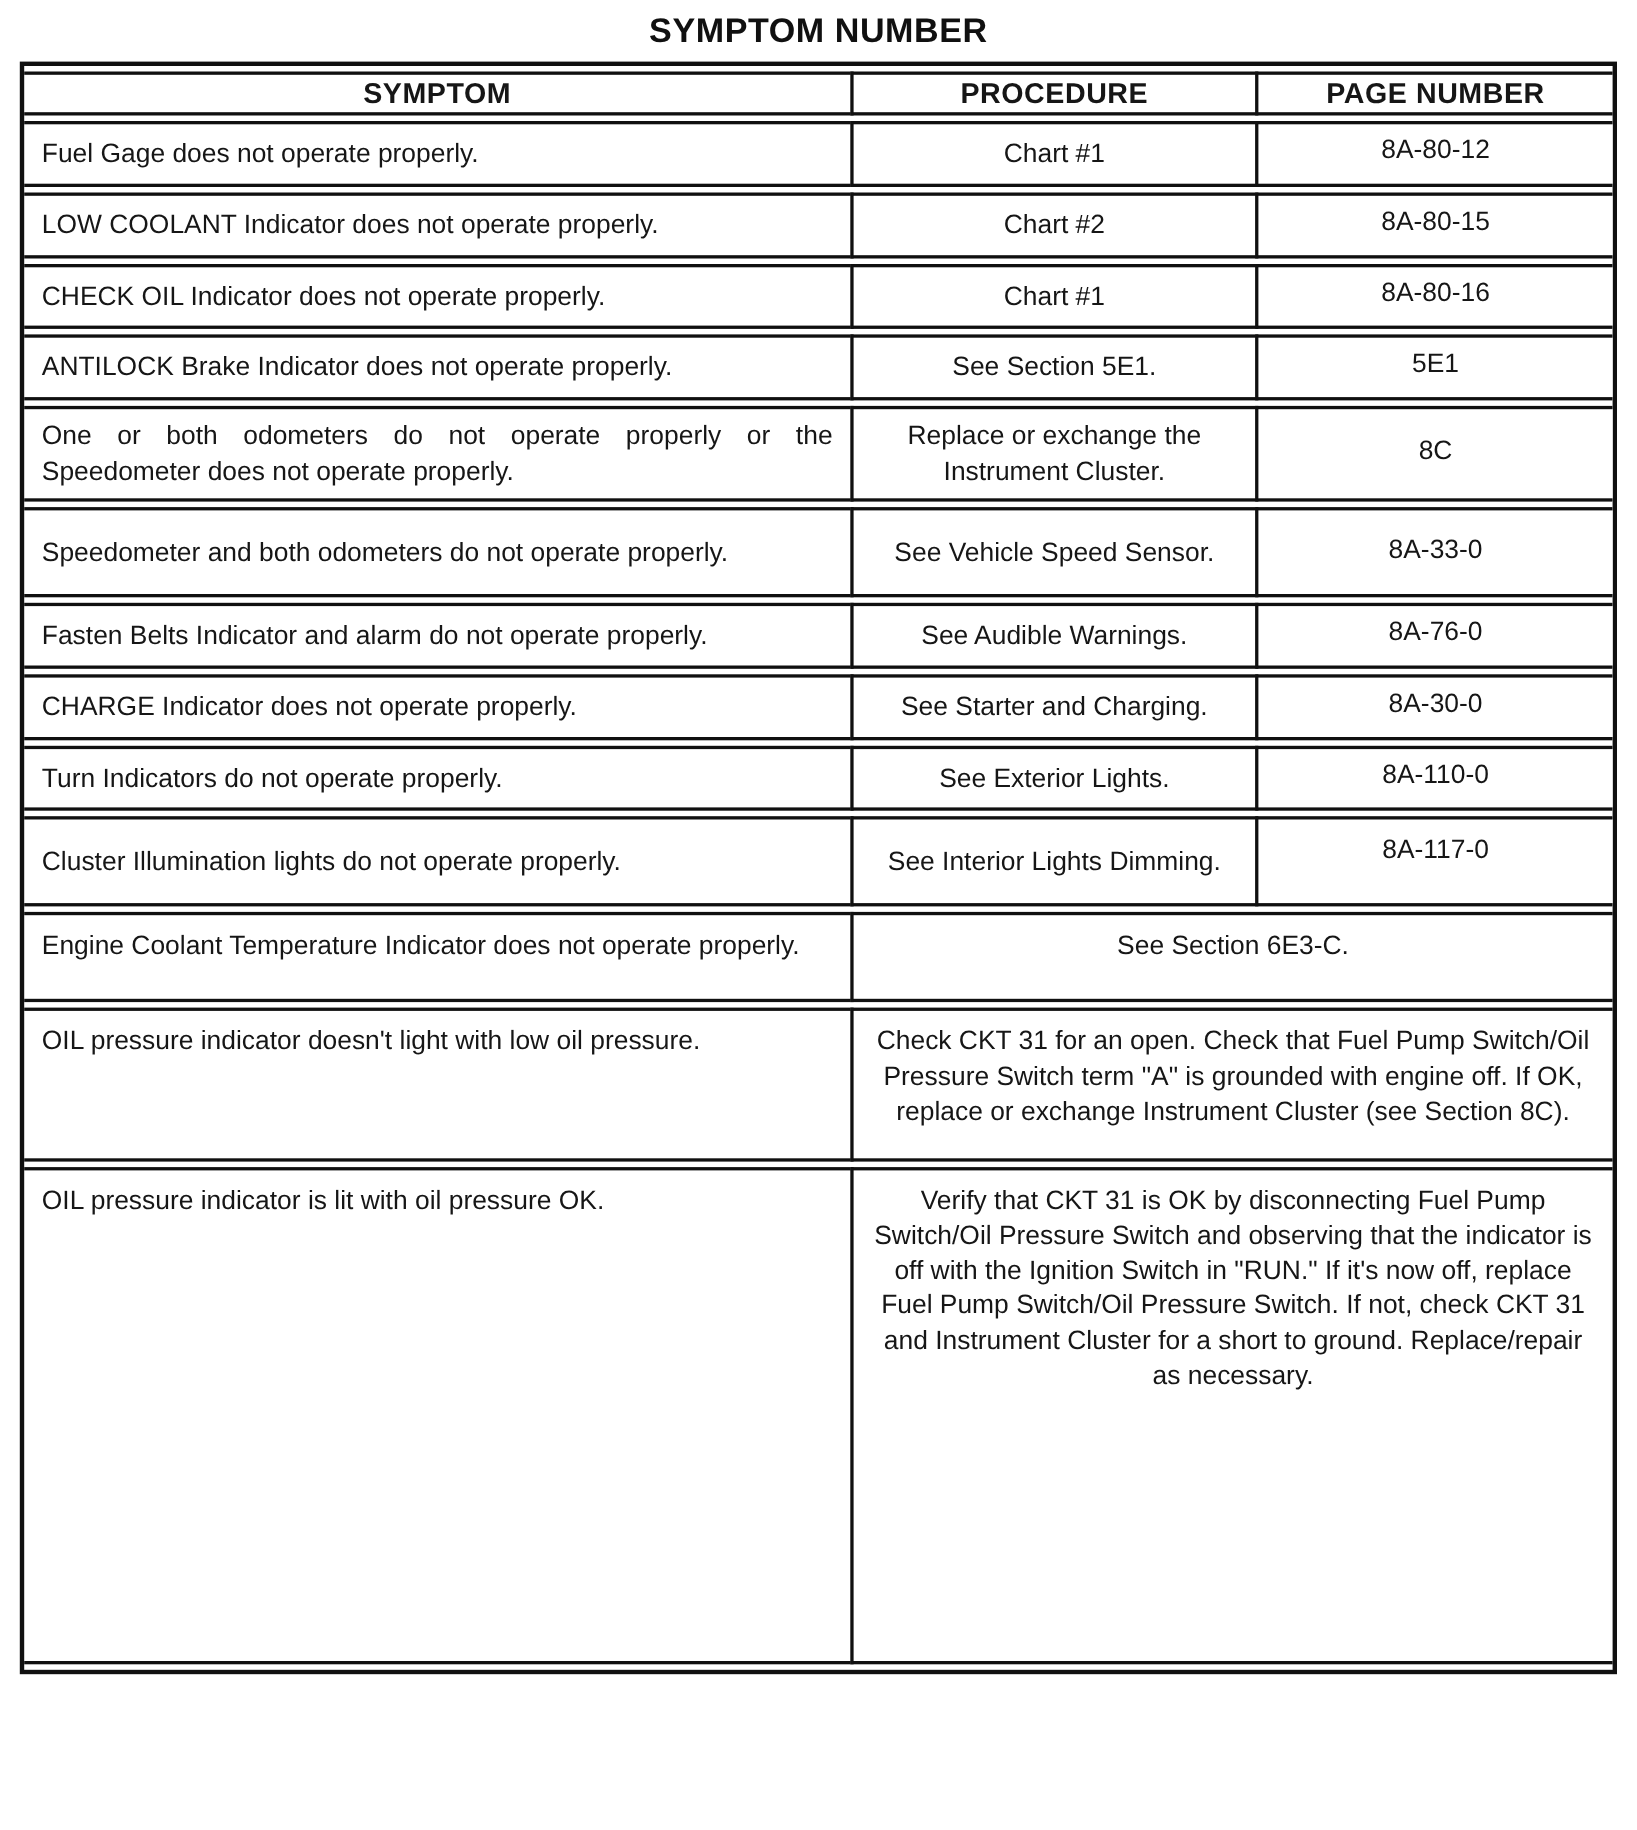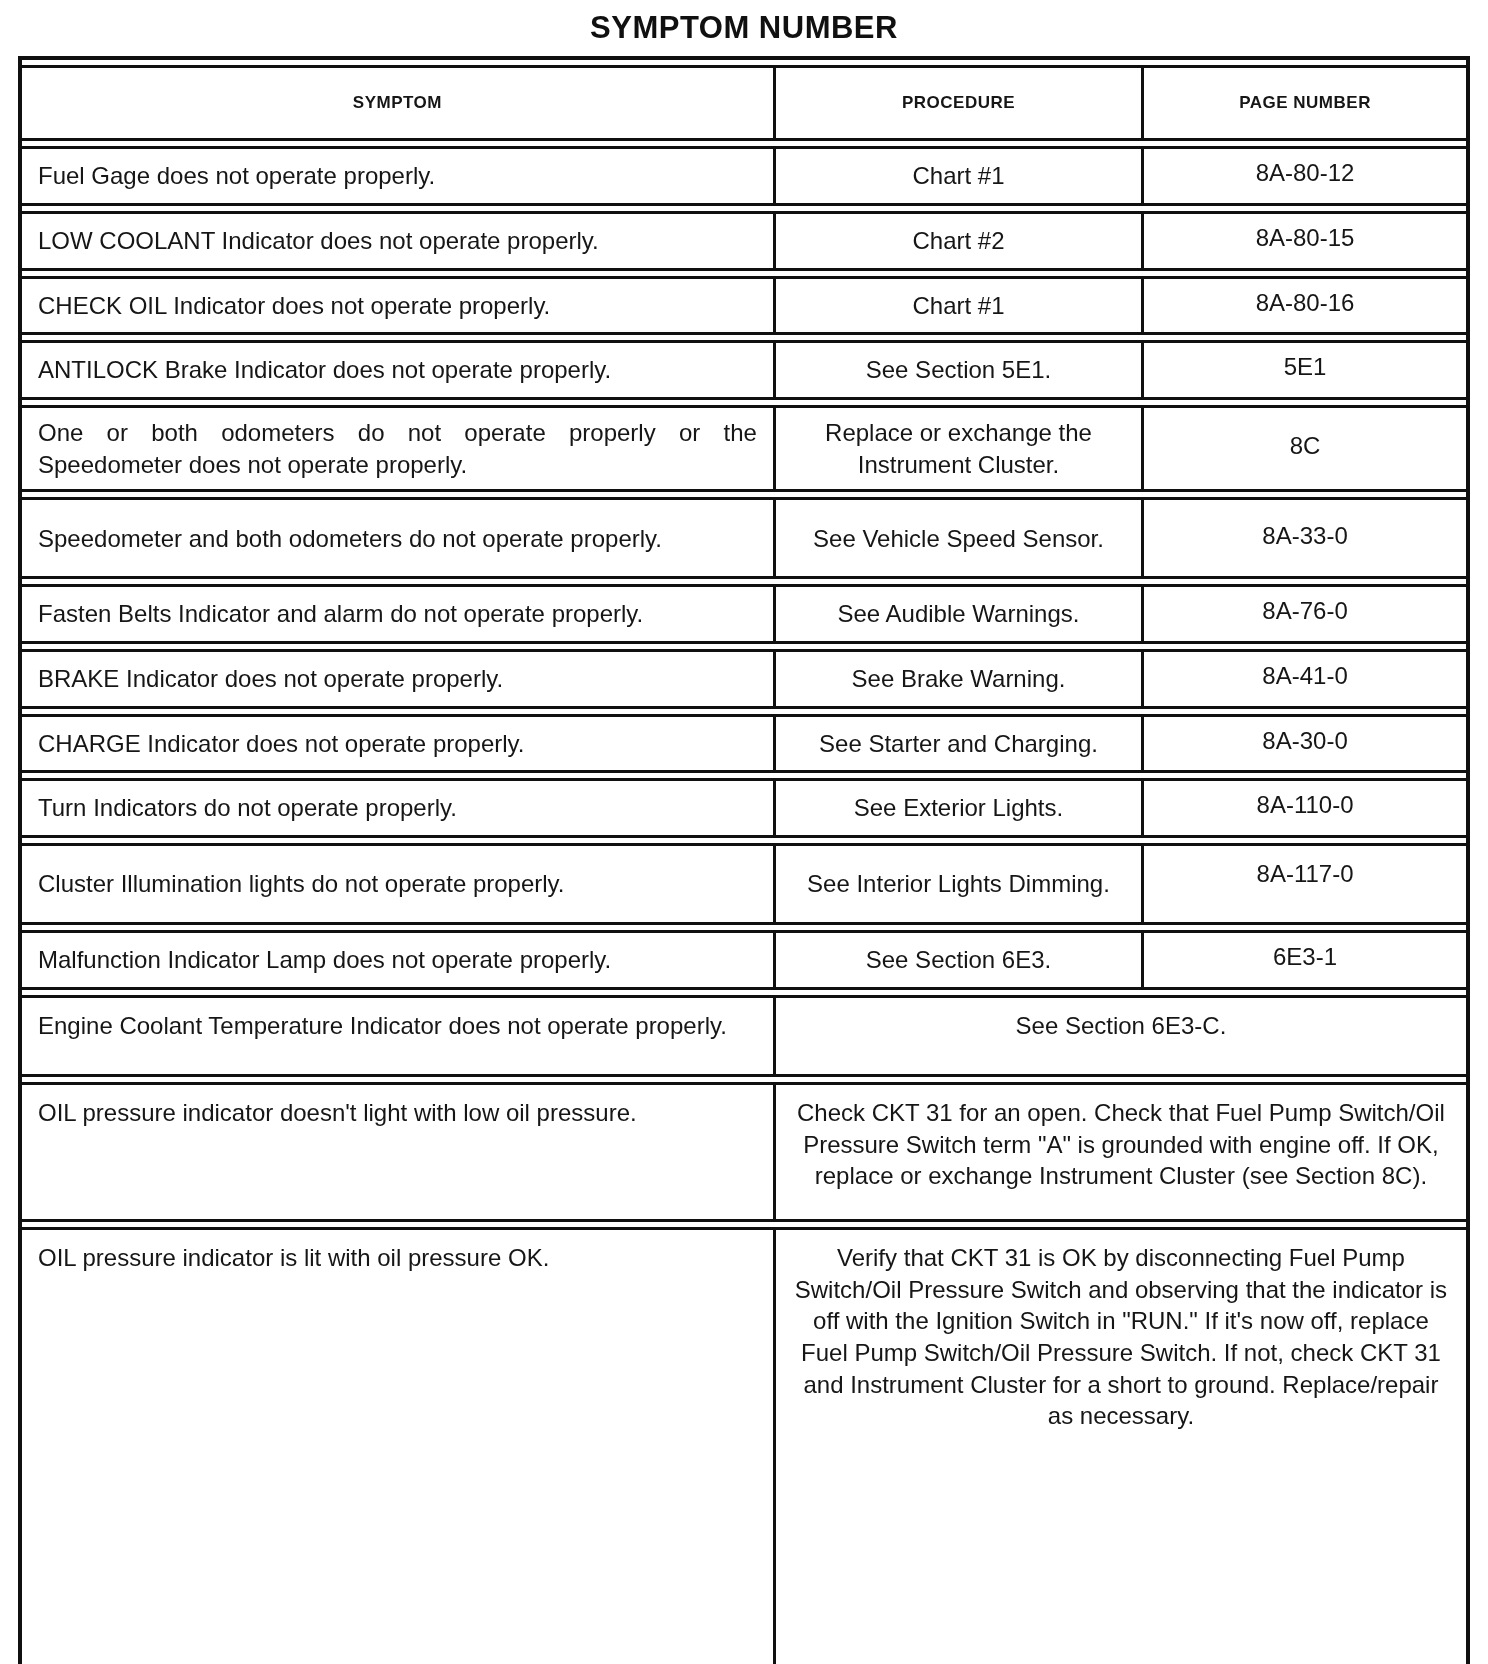--- a/index.html
+++ b/index.html
@@ -43,25 +43,25 @@
     padding: 9px 16px;
     box-sizing: border-box;
     line-height: 1.32;
   }
   
   td.col-proc, th.col-proc,
   td.col-page, th.col-page {
     border-left: 3px solid #101010;
   }
   th {
-    font-size: 17px;
+    font-size: 26px;
     font-weight: bold;
     text-align: center;
     letter-spacing: 0.5px;
-    padding: 24px 10px;
+    padding: 0 10px;
     height: 28px;
     vertical-align: middle;
   }
   .w-symptom { width: 52%; }
   .w-proc    { width: 25.5%; }
   .w-page    { width: 22.5%; }
 
   td.symptom {
     text-align: left;
     vertical-align: middle;
@@ -134,43 +134,33 @@
           <td class="symptom justify">Speedometer and both odometers do not operate properly.</td>
           <td class="proc col-proc">See Vehicle Speed Sensor.</td>
           <td class="page col-page">8A-33-0</td>
         </tr>
         <tr class="h-sm">
           <td class="symptom">Fasten Belts Indicator and alarm do not operate properly.</td>
           <td class="proc col-proc">See Audible Warnings.</td>
           <td class="page col-page">8A-76-0</td>
         </tr>
         <tr class="h-sm">
-          <td class="symptom">BRAKE Indicator does not operate properly.</td>
-          <td class="proc col-proc">See Brake Warning.</td>
-          <td class="page col-page">8A-41-0</td>
-        </tr>
-        <tr class="h-sm">
           <td class="symptom">CHARGE Indicator does not operate properly.</td>
           <td class="proc col-proc">See Starter and Charging.</td>
           <td class="page col-page">8A-30-0</td>
         </tr>
         <tr class="h-sm">
           <td class="symptom">Turn Indicators do not operate properly.</td>
           <td class="proc col-proc">See Exterior Lights.</td>
           <td class="page col-page">8A-110-0</td>
         </tr>
         <tr class="h-md">
           <td class="symptom">Cluster Illumination lights do not operate properly.</td>
           <td class="proc col-proc">See Interior Lights Dimming.</td>
           <td class="page col-page top">8A-117-0</td>
-        </tr>
-        <tr class="h-sm">
-          <td class="symptom">Malfunction Indicator Lamp does not operate properly.</td>
-          <td class="proc col-proc">See Section 6E3.</td>
-          <td class="page col-page">6E3-1</td>
         </tr>
         <tr class="h-md">
           <td class="symptom top">Engine Coolant Temperature Indicator does not operate properly.</td>
           <td class="span-proc col-proc" colspan="2">See Section 6E3-C.</td>
         </tr>
         <tr class="h-lg">
           <td class="symptom top">OIL pressure indicator doesn't light with low oil pressure.</td>
           <td class="span-proc col-proc" colspan="2">Check CKT 31 for an open. Check that Fuel Pump Switch/Oil Pressure Switch term "A" is grounded with engine off. If OK, replace or exchange Instrument Cluster (see Section 8C).</td>
         </tr>
         <tr class="h-xl">

